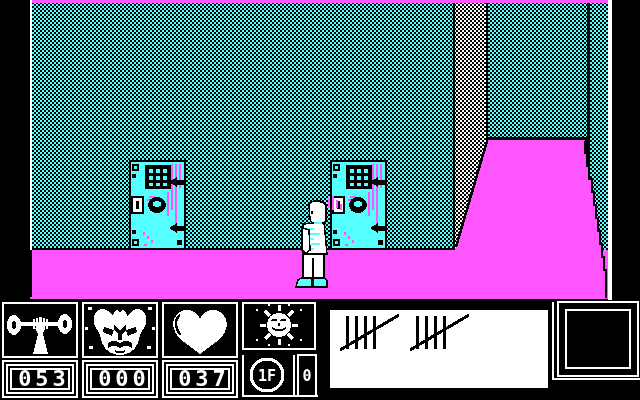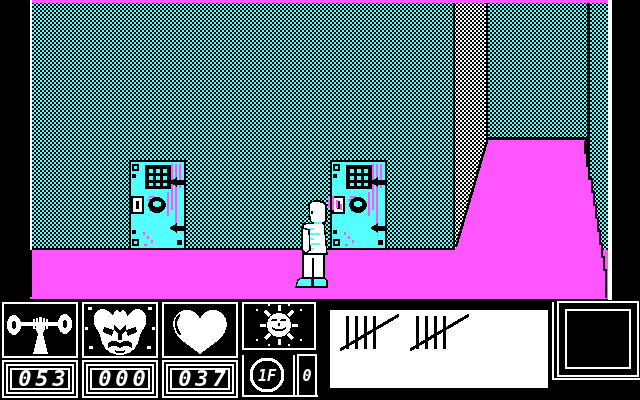--- a/index.html
+++ b/index.html
@@ -1,17 +1,17 @@
 <!DOCTYPE html>
 <html><head>
 <meta charset="utf-8">
 <style>
   html,body{margin:0;padding:0;background:#000;}
   .screen{position:relative;width:640px;height:400px;background:#000;overflow:hidden;
-          font-family:"DejaVu Sans Mono", monospace;font-style:italic;}
+          font-family:"DejaVu Sans Mono", monospace;}
   .screen svg{position:absolute;left:0;display:block;}
   #scene{top:0;}
   #hud{top:300px;}
   text{font-family:"DejaVu Sans Mono", monospace;font-weight:bold;fill:#fff;}
   .counter-text{font-size:22px;letter-spacing:4px;}
   .coin-text{font-size:15px;letter-spacing:0px;}
 </style>
 </head>
 <body>
 

